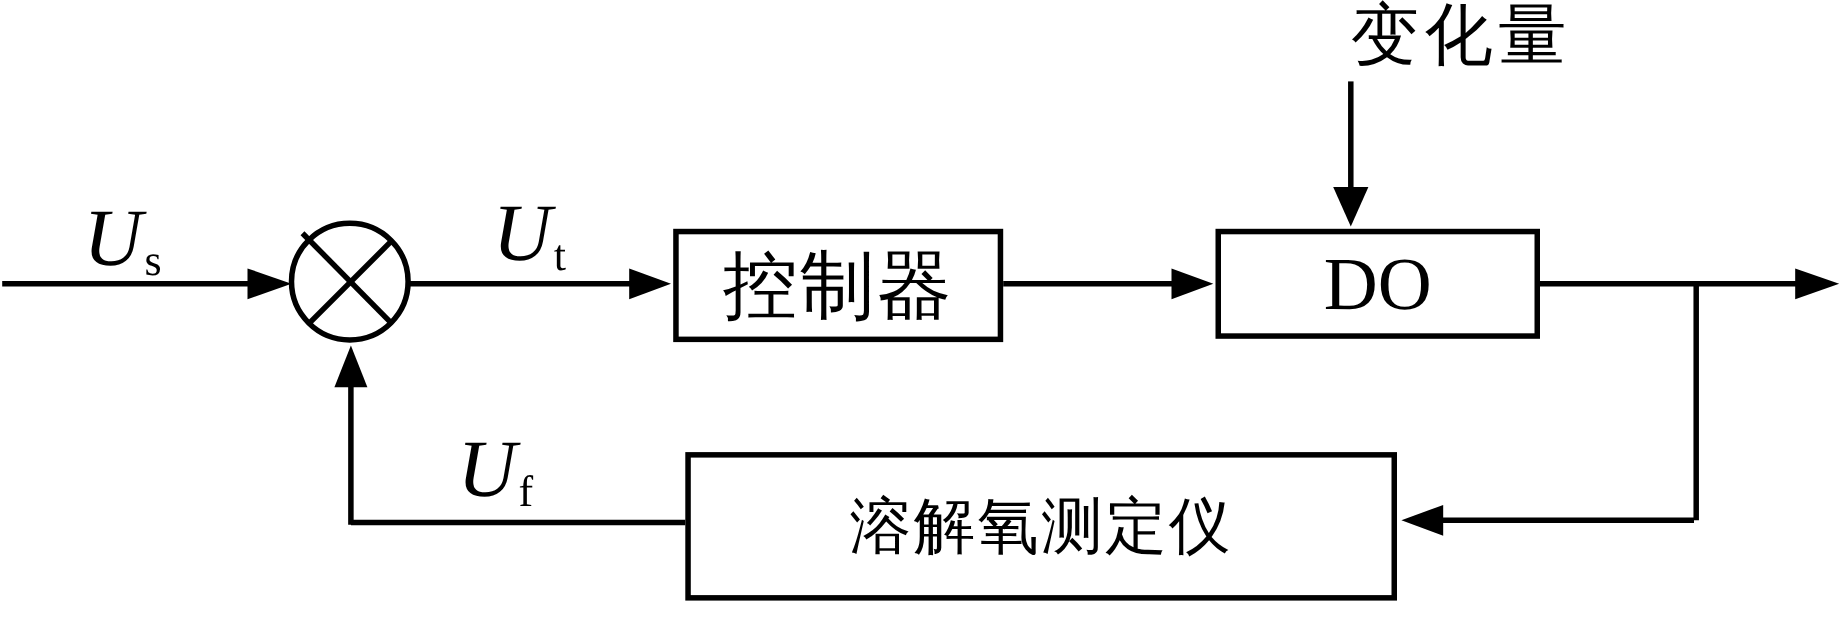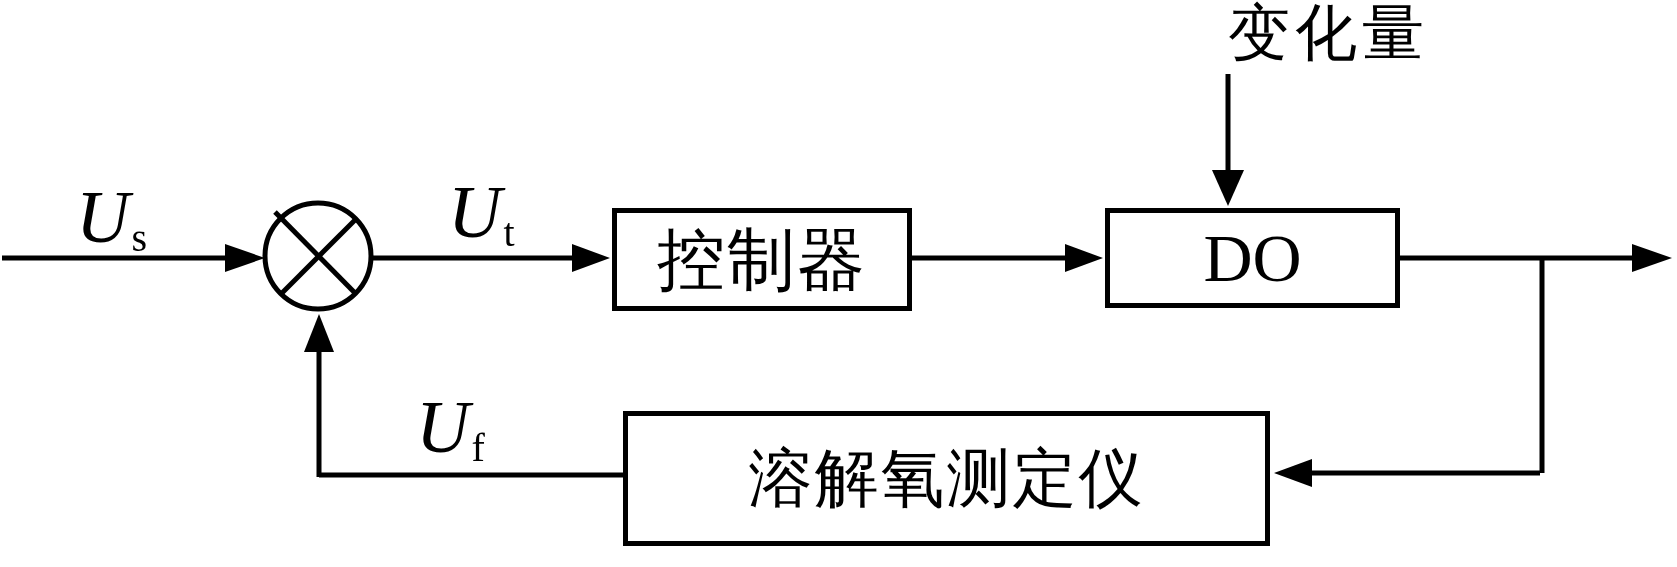--- a/index.html
+++ b/index.html
@@ -35,21 +35,21 @@
   .block-controller { left: 612px; top: 208px; width: 300px; height: 103px; }
   .block-plant      { left: 1105px; top: 208px; width: 295px; height: 100px; }
   .block-sensor     { left: 623px;  top: 411px; width: 647px; height: 135px; }
   .block-label {
     font-size: 68px;
     line-height: 1;
     white-space: nowrap;
     letter-spacing: 2px;
   }
   .block-plant .block-label { font-size: 68px; letter-spacing: 0; }
-  .block-sensor .block-label { font-size: 64px; }
+  .block-sensor .block-label { font-size: 56px; }
   .signal-label {
     position: absolute;
     font-style: italic;
     font-size: 74px;
     line-height: 1;
     white-space: nowrap;
   }
   .signal-label sub {
     font-style: normal;
     font-size: 40px;

